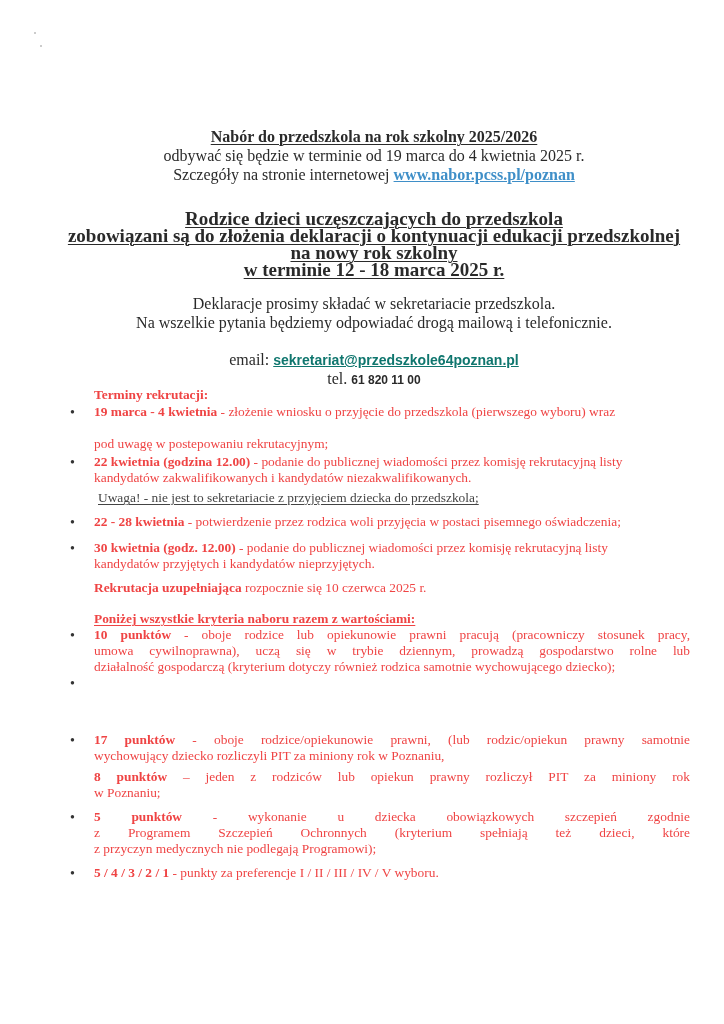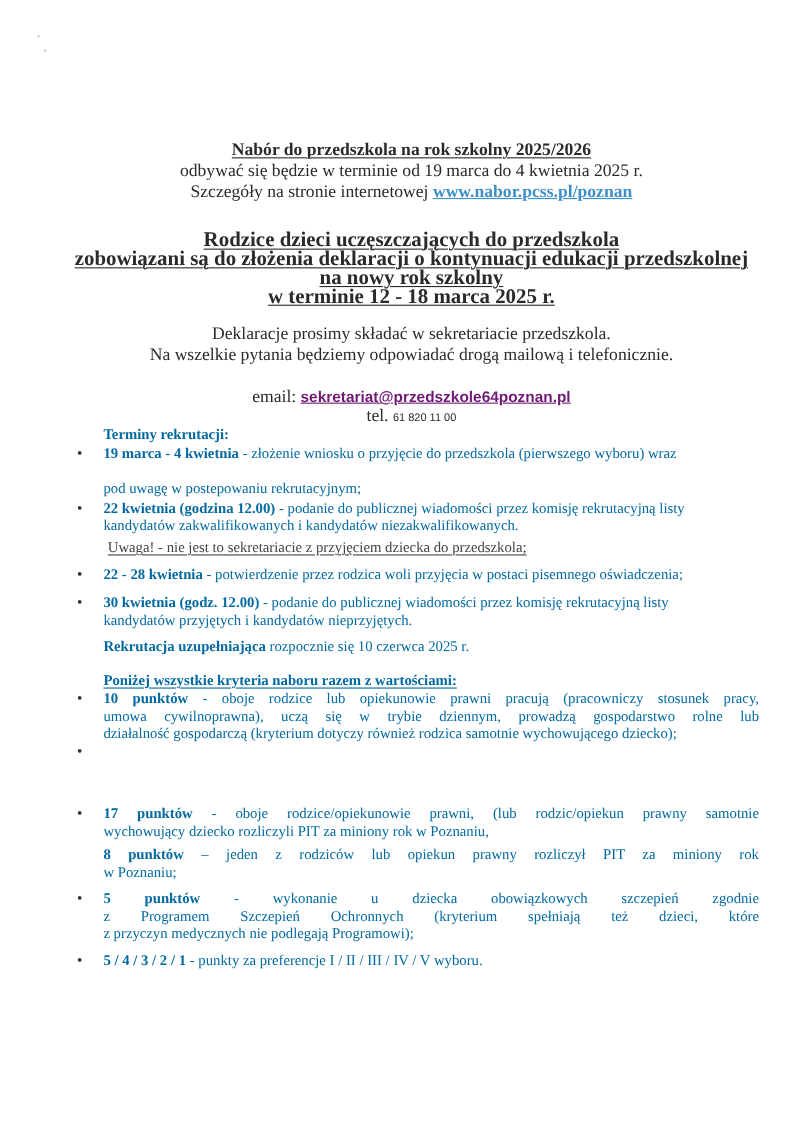--- a/index.html
+++ b/index.html
@@ -7,24 +7,24 @@
       width: 724px; height: 1024px; overflow: hidden; position: relative;
       font-family: "Liberation Serif", serif; color: #2a2a2a;
     }
     .page { position: absolute; left: 12px; top: 0; width: 724px; height: 1024px; }
     .center { position: absolute; left: 0; width: 724px; text-align: center; white-space: nowrap; }
     .u { text-decoration: underline; text-decoration-thickness: 1px; text-underline-offset: 2px; }
     b, .b { font-weight: bold; }
     .t16 { font-size: 16px; line-height: 20px; }
     .t15 { font-size: 19px; line-height: 18px; }
     .link { color: #3f8fc8; font-weight: bold; text-decoration: underline; }
-    .link-sans { color: #701a75; font-family: "Liberation Sans", sans-serif; font-weight: bold; text-decoration: underline; font-size: 14px; }
-    .sans-b { font-family: "Liberation Sans", sans-serif; font-weight: normal; font-size: 10px; }
+    .link-sans { color: #0f766e; font-family: "Liberation Sans", sans-serif; font-weight: bold; text-decoration: underline; font-size: 14px; }
+    .sans-b { font-family: "Liberation Sans", sans-serif; font-weight: bold; font-size: 12px; }
 
-    .body-txt { font-size: 13.4px; line-height: 16px; color: #0369a1; }
+    .body-txt { font-size: 13.4px; line-height: 16px; color: #ef4444; }
     .abs { position: absolute; }
     .bullet { position: absolute; left: 58px; font-size: 14px; line-height: 16px; color: #333; }
     .para { position: absolute; left: 82px; width: 596px; }
     .just { text-align: justify; text-align-last: left; }
     .justall { text-align: justify; text-align-last: justify; }
     .speck { position: absolute; width: 2px; height: 2px; background: #bbb; border-radius: 1px; }
   </style>
 </head>
 <body>
 

